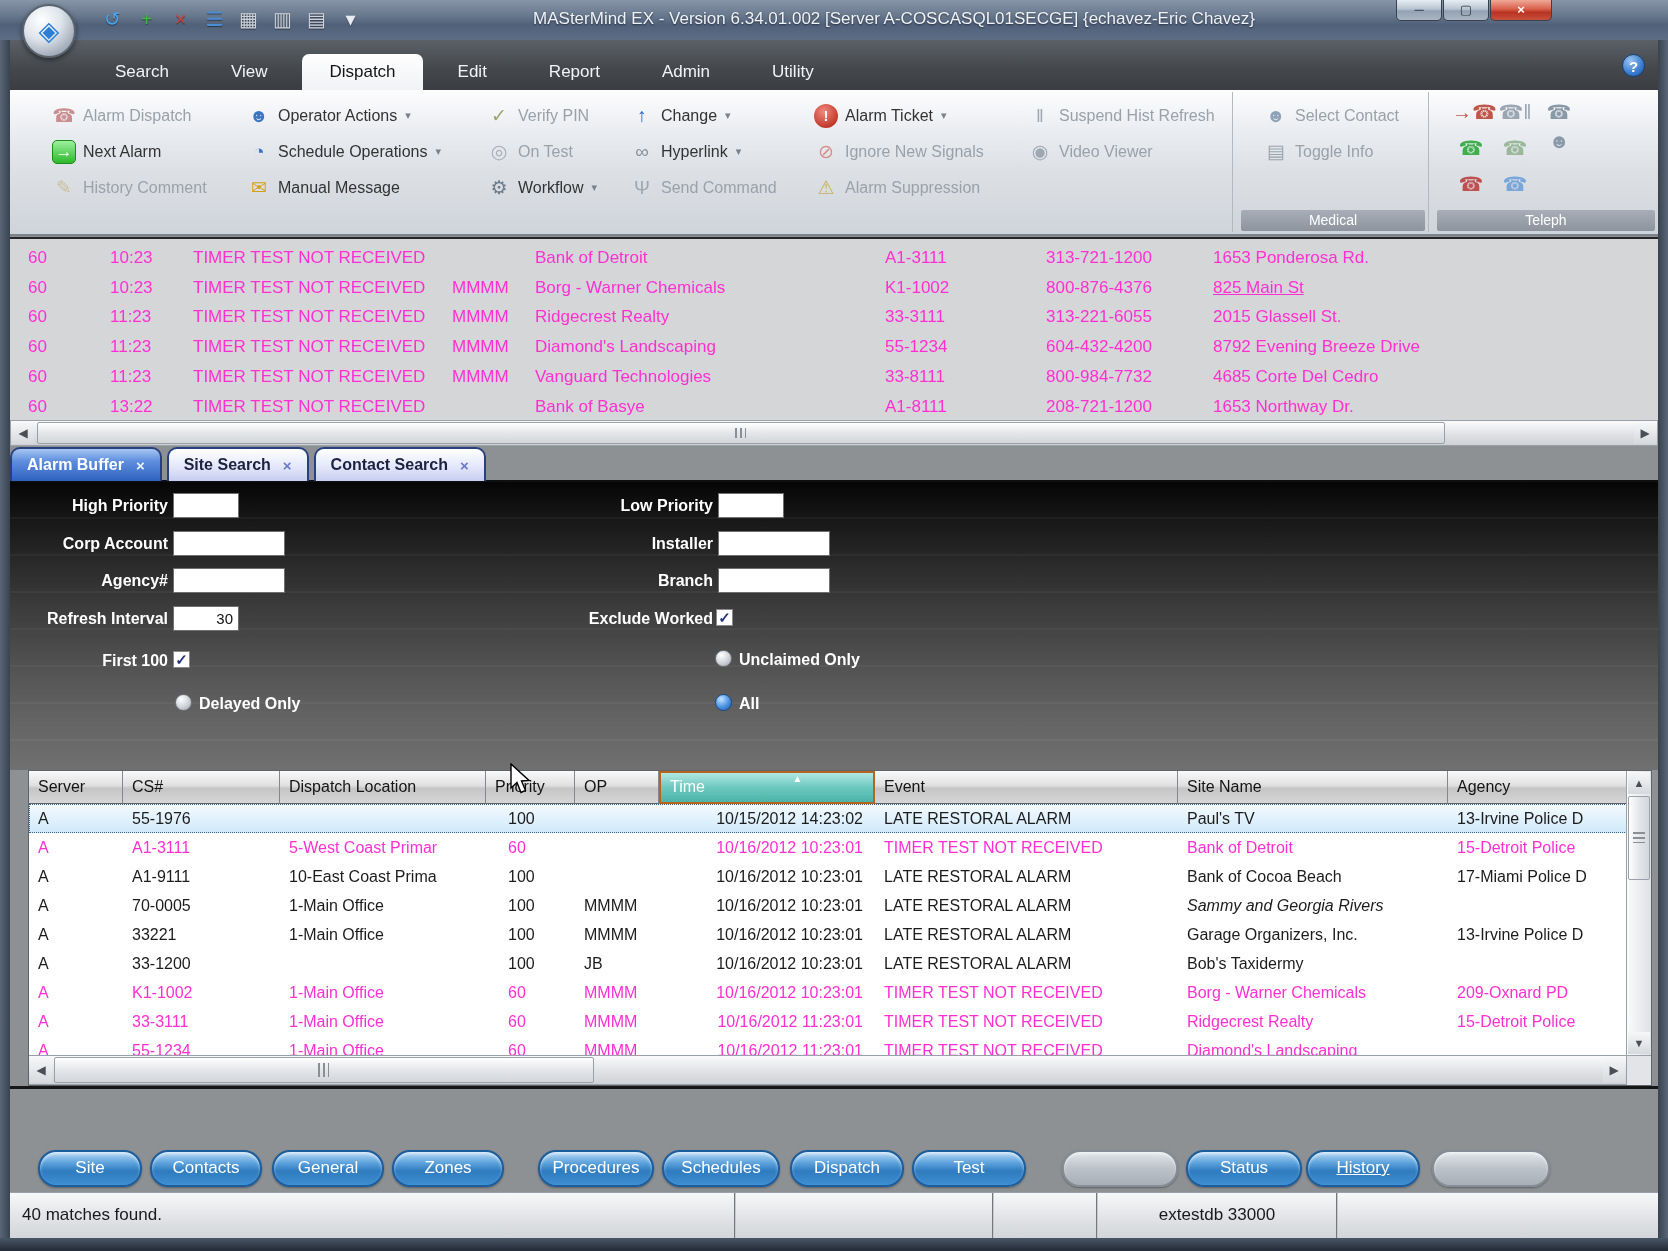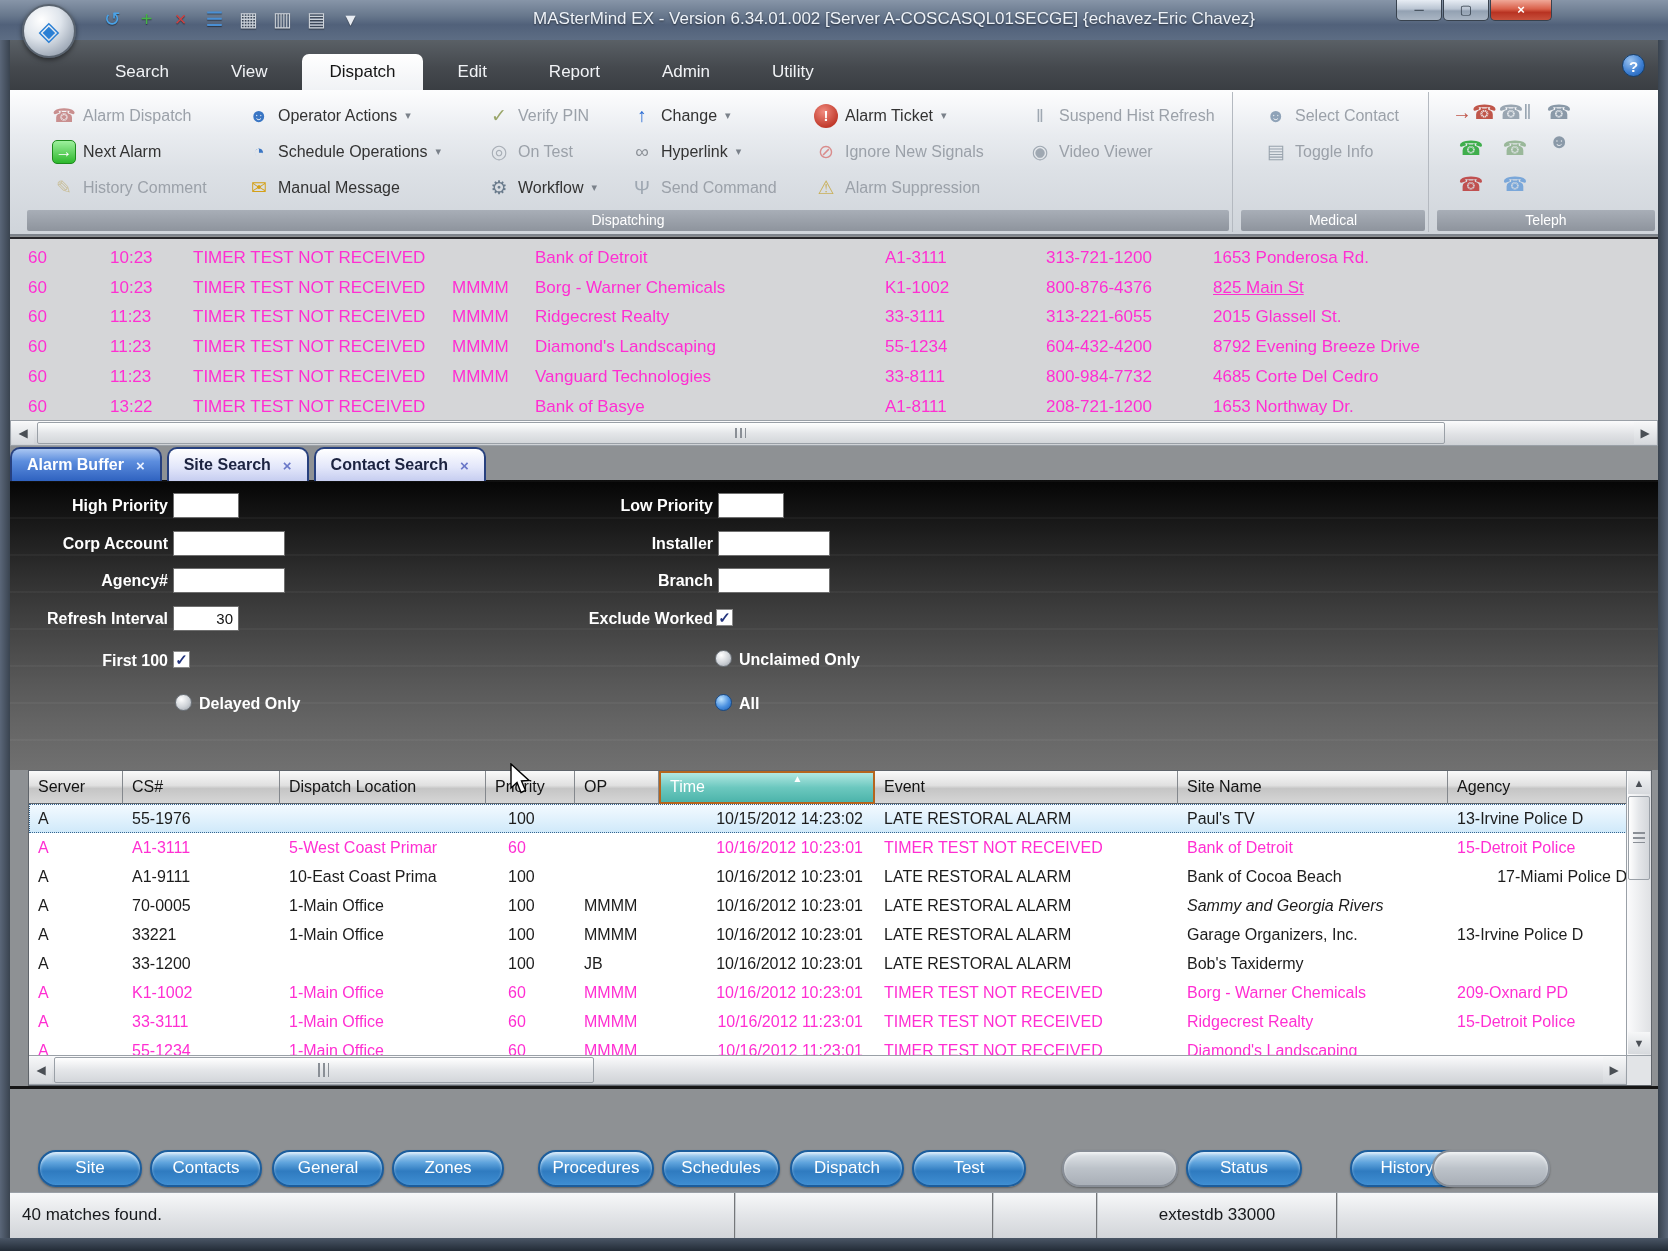--- a/index.html
+++ b/index.html
@@ -185,21 +185,20 @@
         <div class="menu-tab">Edit</div>
         <div class="menu-tab">Report</div>
         <div class="menu-tab">Admin</div>
         <div class="menu-tab">Utility</div>
       </div>
     <div class="help-btn">?</div>
   </div>
 
   <div class="ribbon">
     <div class="rgroup" id="grp-dispatching" style="left:14px;width:1208px;">
-      <div class="rgroup-label">Dispatching</div>
     <div class="ribbon-btn disabled" style="left: 20px; top: 8px;">
           <span class="ribbon-icon" style="color: rgb(201, 143, 143);">☎</span>
           <span>Alarm Dispatch</span>
         </div>
         <div class="ribbon-btn" style="left: 20px; top: 44px;">
           <span class="ribbon-icon badge-green">→</span>
           <span>Next Alarm</span>
         </div>
         <div class="ribbon-btn disabled" style="left: 20px; top: 80px;">
           <span class="ribbon-icon" style="color: rgb(201, 191, 154);">✎</span>
@@ -444,21 +443,21 @@
         </div>
         <div class="grid-row " style="top: 58px;">
           <div class="g-cell c-server" style="left: 0px; width: 94px;">A</div>
           <div class="g-cell c-cs" style="left: 94px; width: 157px;">A1-9111</div>
           <div class="g-cell c-location" style="left: 251px; width: 206px;">10-East Coast Prima</div>
           <div class="g-cell c-priority" style="left: 457px; width: 89px;">100</div>
           <div class="g-cell c-op" style="left: 546px; width: 84px;"></div>
           <div class="g-cell c-time" style="left: 630px; width: 216px;">10/16/2012 10:23:01</div>
           <div class="g-cell c-event" style="left: 846px; width: 303px;">LATE RESTORAL ALARM</div>
           <div class="g-cell c-site" style="left: 1149px; width: 270px;">Bank of Cocoa Beach</div>
-          <div class="g-cell c-agency" style="left: 1419px; width: 179px; text-align: right;">17-Miami Police D</div>
+          <div class="g-cell c-agency" style="left: 1419px; width: 179px;">17-Miami Police D</div>
         </div>
         <div class="grid-row " style="top: 87px;">
           <div class="g-cell c-server" style="left: 0px; width: 94px;">A</div>
           <div class="g-cell c-cs" style="left: 94px; width: 157px;">70-0005</div>
           <div class="g-cell c-location" style="left: 251px; width: 206px;">1-Main Office</div>
           <div class="g-cell c-priority" style="left: 457px; width: 89px;">100</div>
           <div class="g-cell c-op" style="left: 546px; width: 84px;">MMMM</div>
           <div class="g-cell c-time" style="left: 630px; width: 216px;">10/16/2012 10:23:01</div>
           <div class="g-cell c-event" style="left: 846px; width: 303px;">LATE RESTORAL ALARM</div>
           <div class="g-cell c-site" style="left: 1149px; width: 270px; font-style: italic;">Sammy and Georgia Rivers</div>
@@ -541,21 +540,21 @@
       <div class="pill-btn" style="left: 28px; width: 104px;">Site</div>
       <div class="pill-btn" style="left: 140px; width: 112px;">Contacts</div>
       <div class="pill-btn" style="left: 262px; width: 112px;">General</div>
       <div class="pill-btn" style="left: 382px; width: 112px;">Zones</div>
       <div class="pill-btn" style="left: 528px; width: 116px;">Procedures</div>
       <div class="pill-btn" style="left: 652px; width: 118px;">Schedules</div>
       <div class="pill-btn" style="left: 780px; width: 114px;">Dispatch</div>
       <div class="pill-btn" style="left: 902px; width: 114px;">Test</div>
       <div class="pill-btn blank" style="left: 1052px; width: 116px;"></div>
       <div class="pill-btn" style="left: 1176px; width: 116px;">Status</div>
-      <div class="pill-btn" style="left: 1340px; width: 114px;">History</div>
+      <div class="pill-btn" style="left: 1296px; width: 114px; text-decoration: underline;">History</div>
       <div class="pill-btn blank" style="left: 1422px; width: 118px;"></div>
     </div>
 
   <div class="statusbar">
     <div class="status-seg" style="width:726px;">40 matches found.</div>
     <div class="status-seg" style="width:258px;"></div>
     <div class="status-seg" style="width:104px;"></div>
     <div class="status-seg ctr" style="width:240px;">extestdb 33000</div>
   </div>
 

